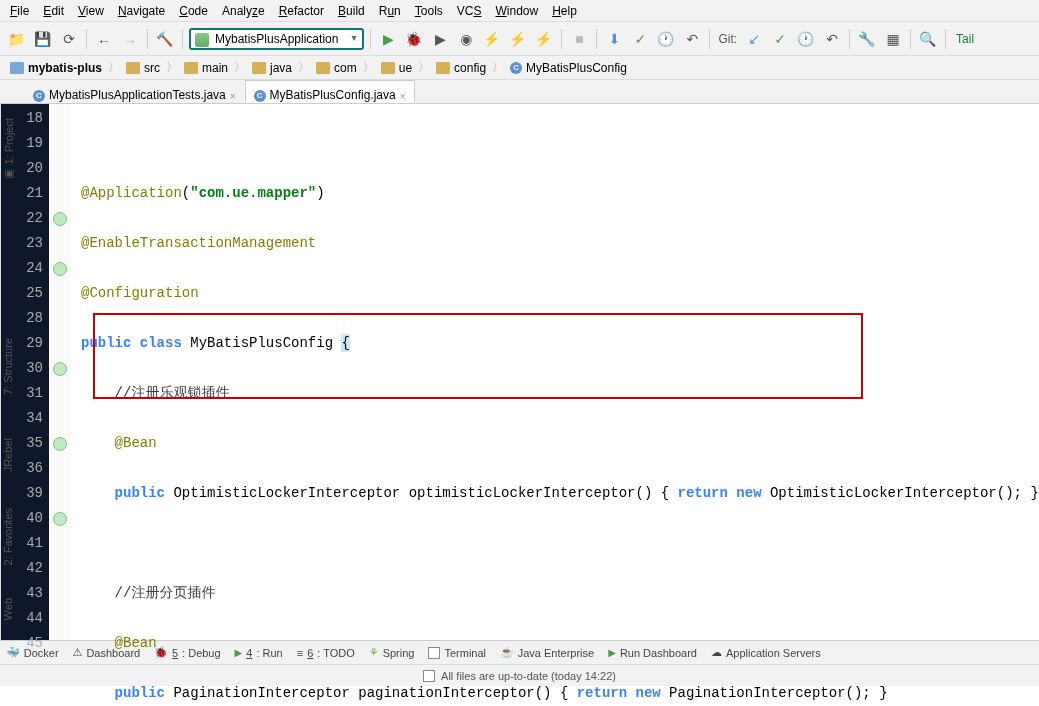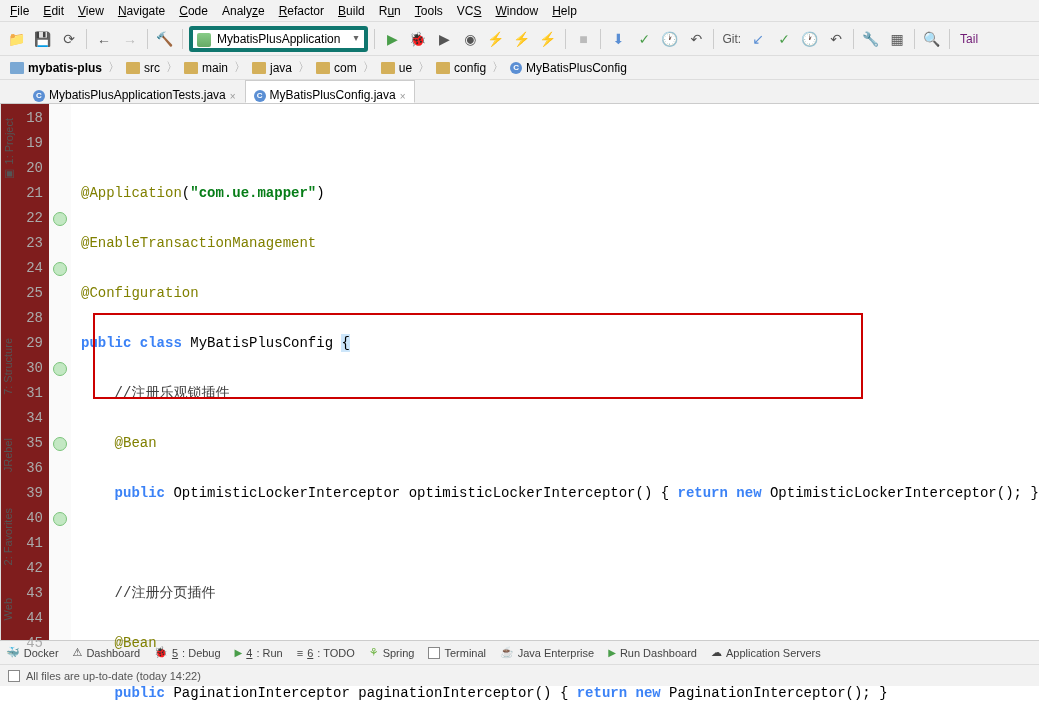--- a/index.html
+++ b/index.html
@@ -3,21 +3,21 @@
 <meta charset="utf-8">
 <style>
 * { margin:0; padding:0; box-sizing:border-box; }
 body { font-family:"Segoe UI",Arial,sans-serif; font-size:12px; background:#fff; color:#000; width:1039px; height:706px; overflow:hidden; position:relative; }
 .menubar { display:flex; gap:2px; padding:2px 4px; background:#f2f2f2; border-bottom:1px solid #ddd; height:22px; align-items:center; }
 .menubar span { padding:2px 6px; cursor:pointer; }
 .menubar span u { text-decoration:underline; }
 .toolbar { display:flex; align-items:center; gap:4px; padding:4px 6px; background:#f2f2f2; border-bottom:1px solid #ddd; height:34px; }
 .tb-btn { width:22px; height:22px; display:flex; align-items:center; justify-content:center; cursor:pointer; color:#555; font-size:14px; border-radius:3px; }
 .tb-sep { width:1px; height:20px; background:#ccc; margin:0 2px; }
-.run-config { border:4px solid #0f766e; background:#fff; padding:2px 24px 2px 24px; border-radius:3px; position:relative; font-size:12px; }
+.run-config { border:2px solid #0f766e; background:#fff; padding:2px 24px 2px 24px; border-radius:3px; position:relative; font-size:12px; }
 .run-config::before { content:""; position:absolute; left:4px; top:3px; width:14px; height:14px; background:linear-gradient(#8c8,#6a6); border-radius:2px; }
 .run-config::after { content:"▾"; position:absolute; right:6px; top:2px; color:#666; font-size:10px; }
 .breadcrumb { display:flex; align-items:center; padding:2px 6px; background:#f2f2f2; border-bottom:1px solid #ddd; height:24px; font-size:12px; }
 .bc-item { display:flex; align-items:center; gap:4px; padding:0 4px; cursor:pointer; }
 .bc-sep { color:#999; margin:0 2px; }
 .ico-fold { display:inline-block; width:14px; height:12px; background:#d4b05a; border-radius:1px; position:relative; }
 .ico-fold.blue { background:#7aa8d4; }
 .ico-class { display:inline-block; width:12px; height:12px; background:#5b8fd4; border-radius:50%; color:#fff; font-size:8px; text-align:center; line-height:12px; font-weight:bold; }
 .ico-class::before { content:"C"; }
 .tabs { display:flex; background:#f2f2f2; border-bottom:1px solid #ccc; height:24px; padding-left:24px; }
@@ -26,39 +26,39 @@
 .tab-close { color:#999; font-size:10px; cursor:pointer; }
 .main { display:flex; height:536px; }
 .left-gutter { width:24px; background:#f2f2f2; border-right:1px solid #ddd; position:relative; }
 .left-tab { position:absolute; writing-mode:vertical-rl; transform:rotate(180deg); font-size:11px; color:#555; padding:4px 2px; cursor:pointer; display:flex; align-items:center; gap:4px; }
 .left-tab.project { top:10px; }
 .left-tab.structure { top:230px; }
 .left-tab.jrebel { top:330px; }
 .left-tab.favorites { top:400px; }
 .left-tab.web { top:490px; }
 .editor { flex:1; display:flex; font-family:Consolas,"Courier New",monospace; font-size:14px; line-height:25px; background:#fff; }
-.gutter { width:48px; background:#7f1d1d; text-align:right; color:#aaa; padding:2px 6px 0 16px; user-select:none; }
+.gutter { width:48px; background:#0f172a; text-align:right; color:#aaa; padding:2px 6px 0 16px; user-select:none; }
 .icons-col { width:22px; background:#fafafa; padding-top:2px; }
 .icons-col div { height:25px; display:flex; align-items:center; justify-content:center; }
 .gic { width:14px; height:14px; background:#c3e8c3; border:1px solid #7bc47b; border-radius:50%; }
 .code { flex:1; padding:2px 0 0 10px; white-space:pre; position:relative; }
 .code-line { height:25px; }
 .kw { color:#3b82f6; font-weight:bold; }
 .ann { color:#808000; }
 .str { color:#067d17; font-weight:bold; }
 .cm { color:#404040; }
 .hl { background:#cde6fa; padding:1px 0; }
 .redbox { position:absolute; border:2px solid #cc0000; }
 .right-gut { width:14px; background:#fafafa; border-left:1px solid #eee; }
 .bottom-tabs { display:flex; align-items:center; background:#f2f2f2; border-top:1px solid #ccc; height:24px; padding:0 6px; gap:14px; font-size:11px; color:#444; }
 .bt-item { display:flex; align-items:center; gap:4px; cursor:pointer; }
 .bt-item .num { text-decoration:underline; }
 .sq { display:inline-block; width:12px; height:12px; border:1px solid #888; background:#fff; }
 .play-ic { color:#4a9e4a; font-size:10px; }
-.status { background:#f2f2f2; border-top:1px solid #ddd; height:22px; display:flex; align-items:center; padding:0 8px; gap:6px; font-size:11px; color:#555; }
+.status { background:#f2f2f2; border-top:1px solid #ddd; height:22px; display:flex; align-items:center; padding:0 8px; gap:6px; font-size:11px; color:#555;justify-content:center; }
 </style>
 </head>
 <body>
 
 <div class="menubar">
   <span><u>F</u>ile</span>
   <span><u>E</u>dit</span>
   <span><u>V</u>iew</span>
   <span><u>N</u>avigate</span>
   <span><u>C</u>ode</span>
@@ -103,21 +103,21 @@
   <div class="tb-btn" style="color:#5b8fd4">↙</div>
   <div class="tb-btn" style="color:#4a9e4a">✓</div>
   <div class="tb-btn">🕐</div>
   <div class="tb-btn">↶</div>
   <div class="tb-sep"></div>
   <div class="tb-btn">🔧</div>
   <div class="tb-btn">▦</div>
   <div class="tb-sep"></div>
   <div class="tb-btn">🔍</div>
   <div class="tb-sep"></div>
-  <span style="color:#701a75;margin:0 4px">Tail</span>
+  <span style="color:#15803d;margin:0 4px">Tail</span>
 </div>
 
 <div class="breadcrumb">
   <div class="bc-item">
       <span class="ico-fold blue"></span>
       <b>mybatis-plus</b>
     </div>
     <span class="bc-sep">〉</span>
   <div class="bc-item">
       <span class="ico-fold"></span>

